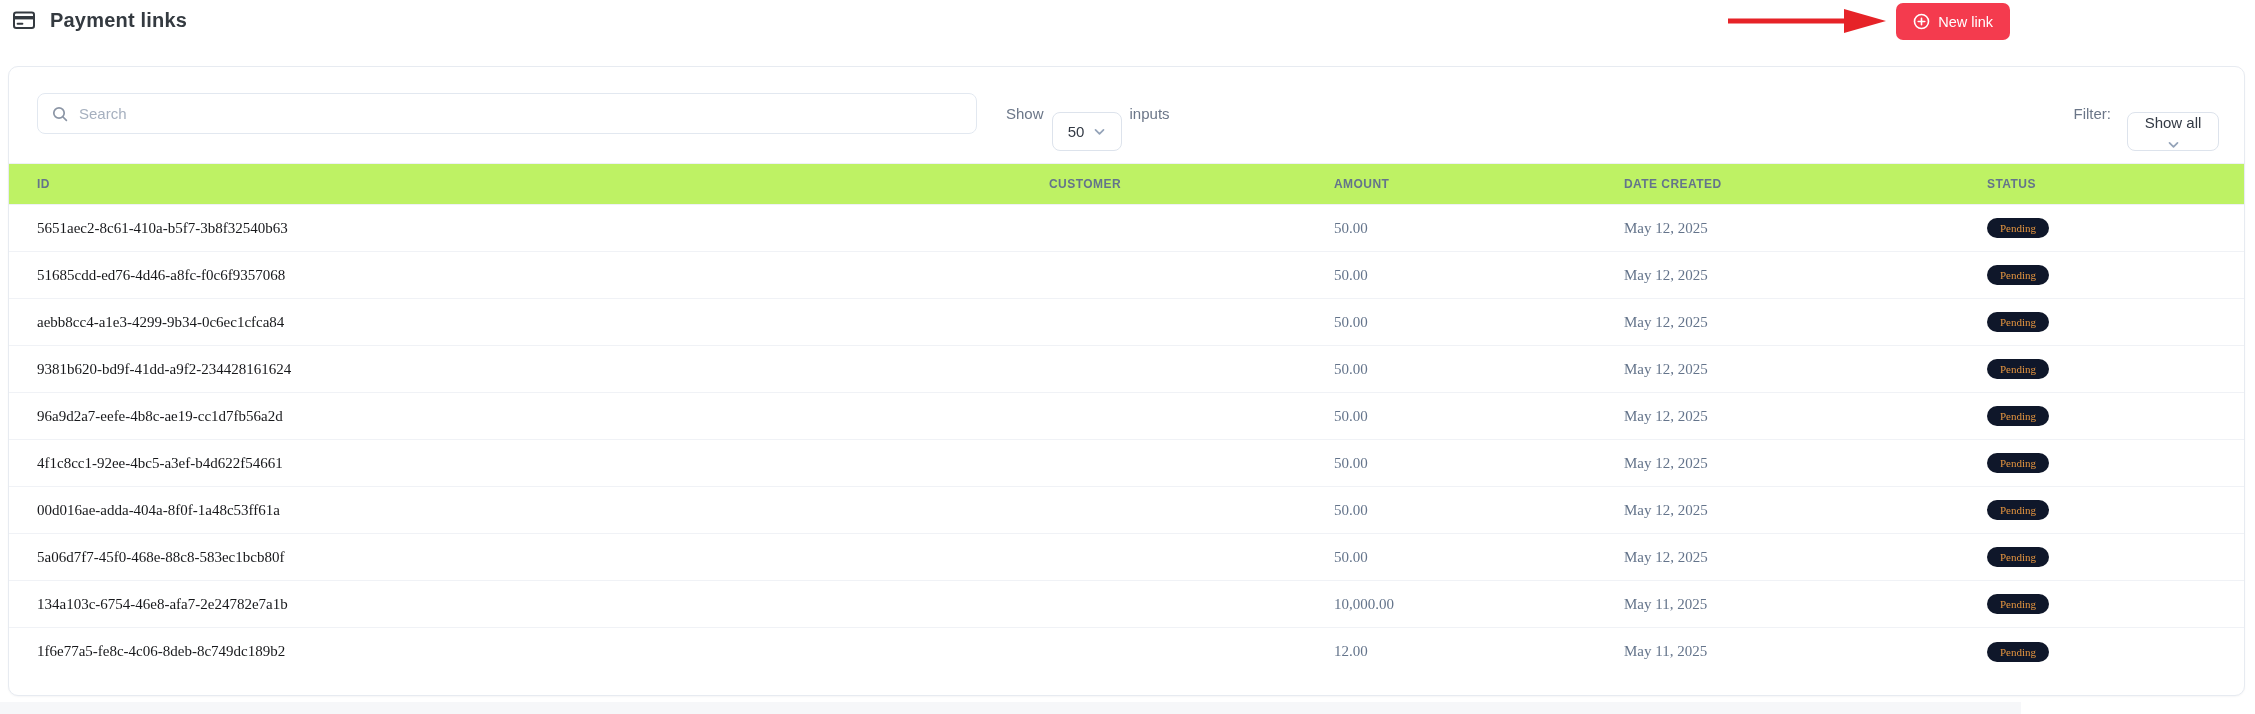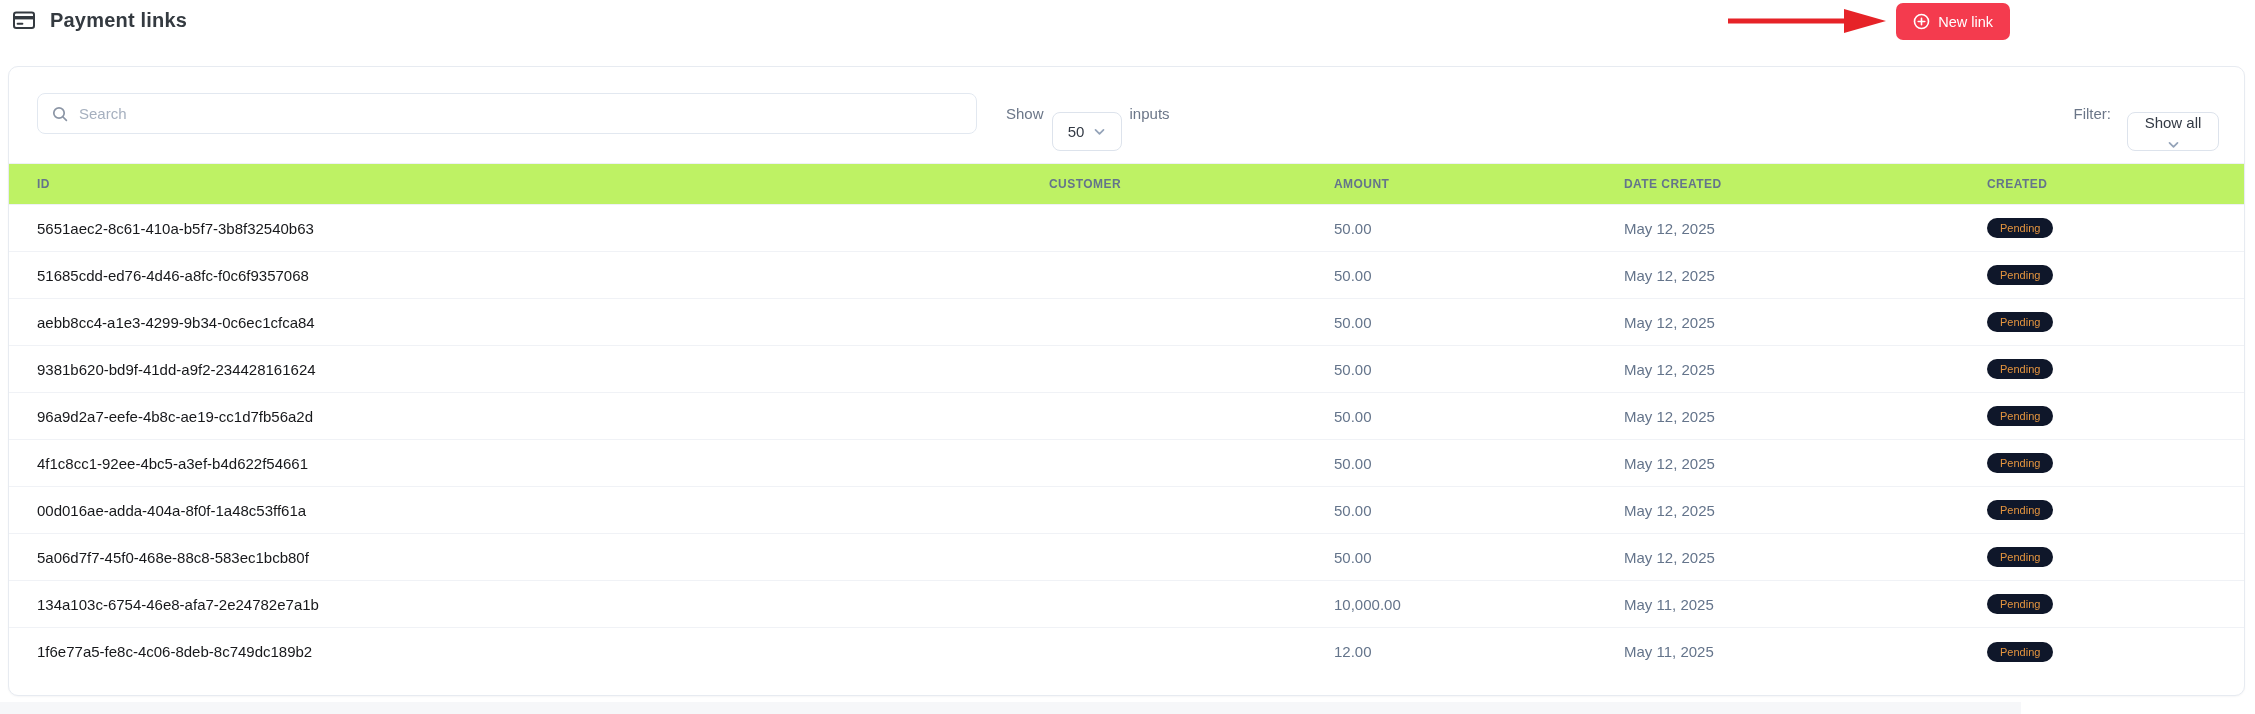--- a/index.html
+++ b/index.html
@@ -38,21 +38,21 @@
                 font-size:15px; color:#333a45; cursor:pointer;margin-top:36px; }
   .select-50 { width:70px; }
   .filter-group { position:absolute; right:25px; top:26px; height:41px; display:flex; align-items:center; gap:16px;justify-content:flex-end; }
   .select-filter { width:92px;flex-direction:column; }
 
   
   .table { position:absolute; left:0; right:0; top:96px; }
   .thead, .tr { display:grid; grid-template-columns:1012px 285px 290px 363px 1fr; align-items:center; }
   .thead { height:42px; background:#bef264; border-top:1px solid #eef1f5; border-bottom:1px solid #eef1f5; }
   .th { font-size:12px; font-weight:700; color:#64748b; letter-spacing:.45px; padding-left:28px; }
-  .tr { height:47px; border-bottom:1px solid #f0f2f6; background:#fff; }
+  .tr { height:47px; border-bottom:1px solid #f0f2f6; background:#fff;font-family:Liberation Serif, serif; }
   .tr:last-child { border-bottom:none; }
   .td { padding-left:28px; font-size:15px; color:#64748b; white-space:nowrap; overflow:hidden; }
   .td-id { color:#17181b; font-weight:500; font-size:15px; }
   .pill { display:inline-block; padding:4px 13px; border-radius:12px;
           background:#0f172a; color:#e5953f; font-size:11px; }
 </style>
 </head>
 <body>
 
 <div class="page">
@@ -123,21 +123,21 @@
         </div>
       </div>
     </div>
 
     <div class="table">
       <div class="thead">
         <div class="th">ID</div>
         <div class="th">CUSTOMER</div>
         <div class="th">AMOUNT</div>
         <div class="th">DATE CREATED</div>
-        <div class="th">CREATED</div>
+        <div class="th">STATUS</div>
       </div>
       <div>
           <div class="tr">
             <div class="td td-id">5651aec2-8c61-410a-b5f7-3b8f32540b63</div>
             <div class="td"></div>
             <div class="td">50.00</div>
             <div class="td">May 12, 2025</div>
             <div class="td"><div class="pill">Pending</div></div>
           </div>
           <div class="tr">

